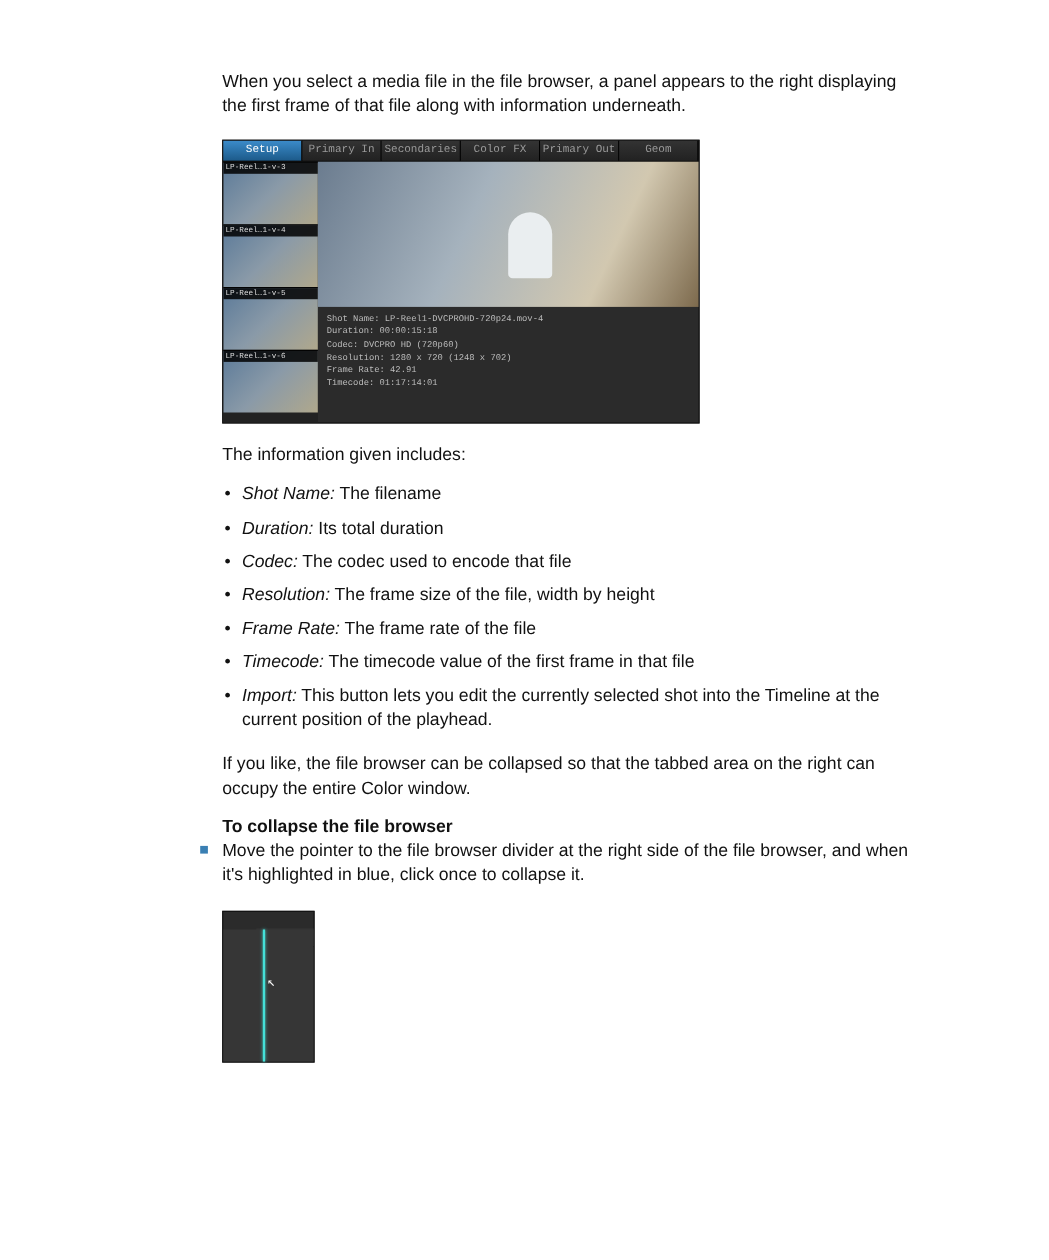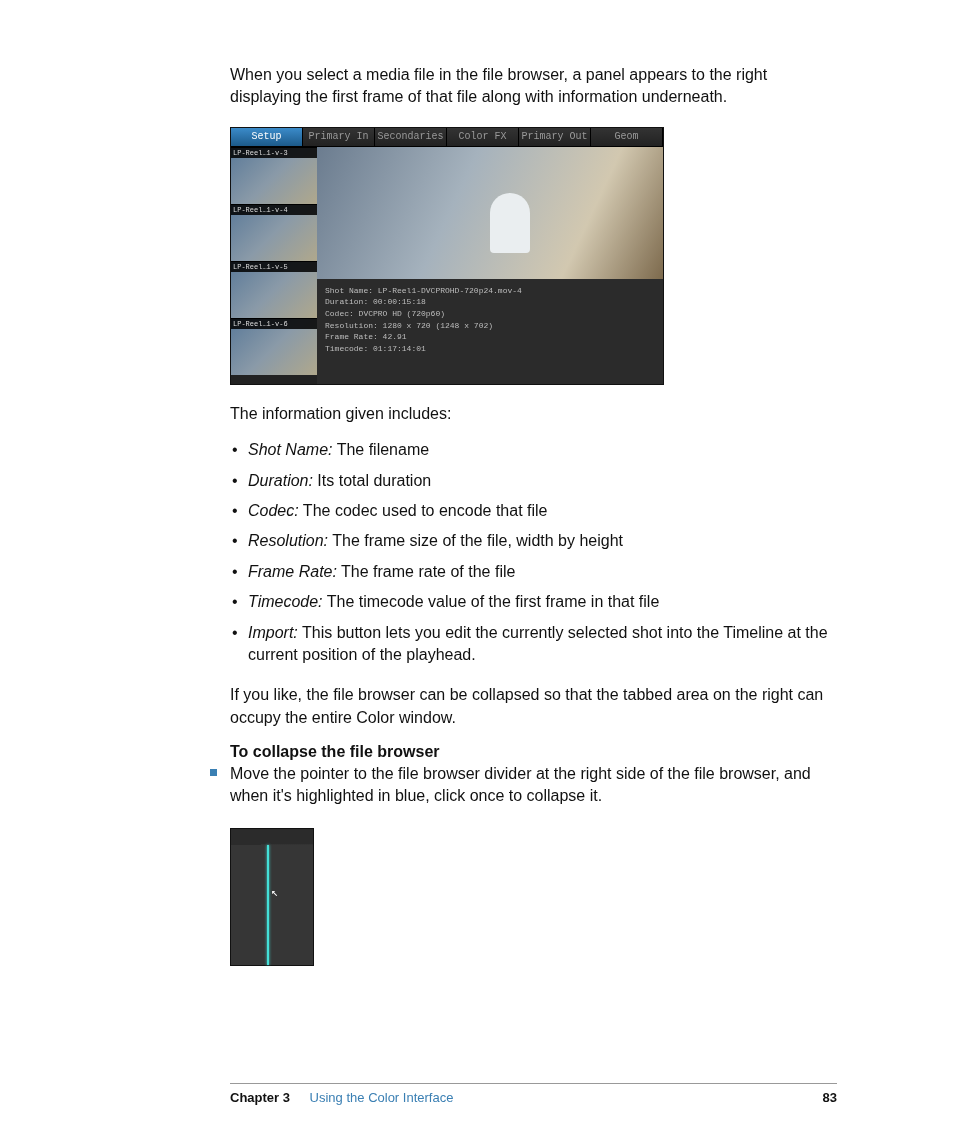--- a/index.html
+++ b/index.html
@@ -1,16 +1,16 @@
 <!DOCTYPE html>
 <html><head>
 <meta charset="utf-8">
 <style>
   html,body{margin:0;padding:0;background:#fff;font-family:"Myriad Pro","Segoe UI",Arial,sans-serif;color:#111;}
-  .page{width:927px;height:1145px;position:relative;box-sizing:border-box;padding:64px 90px 40px 90px;}
+  .page{width:927px;height:1145px;position:relative;box-sizing:border-box;padding:64px 90px 40px 62px;}
   .content{margin-left:140px;}
   p{margin:0 0 14px 0;font-size:16px;line-height:1.4;}
   .intro{margin-bottom:18px;}
   .screenshot1{width:432px;height:256px;margin-bottom:20px;}
   .scr1-inner{width:100%;height:100%;background:#2b2b2b;border:1px solid #111;display:flex;flex-direction:column;font-family:"Courier New",monospace;font-size:8px;color:#bbb;}
   .scr1-tabs{height:18px;background:#1e1e1e;display:flex;align-items:stretch;border-bottom:1px solid #000;}
   .scr1-tab{flex:1;border-right:1px solid #000;display:flex;align-items:center;justify-content:center;background:linear-gradient(#333,#222);color:#999;font-size:10px;}
   .scr1-tab.active{background:linear-gradient(#3b8bc9,#1c5a8a);color:#fff;}
   .scr1-body{flex:1;display:flex;min-height:0;}
   .scr1-left{width:86px;background:#222;display:flex;flex-direction:column;overflow:hidden;}
@@ -105,20 +105,13 @@
 
     <div class="screenshot2">
       <div class="scr2-tab">Still</div>
       <div class="scr2-body"></div>
       <div class="scr2-divider"></div>
       <div class="scr2-cursor">↖</div>
     </div>
 
   </div>
 
-  <div class="footer">
-    <div>
-      <span class="chap">Chapter 3</span>
-      <span class="title">Using the Color Interface</span>
-    </div>
-    <div class="pnum">83</div>
-  </div>
 </div>
 
 </body></html>

